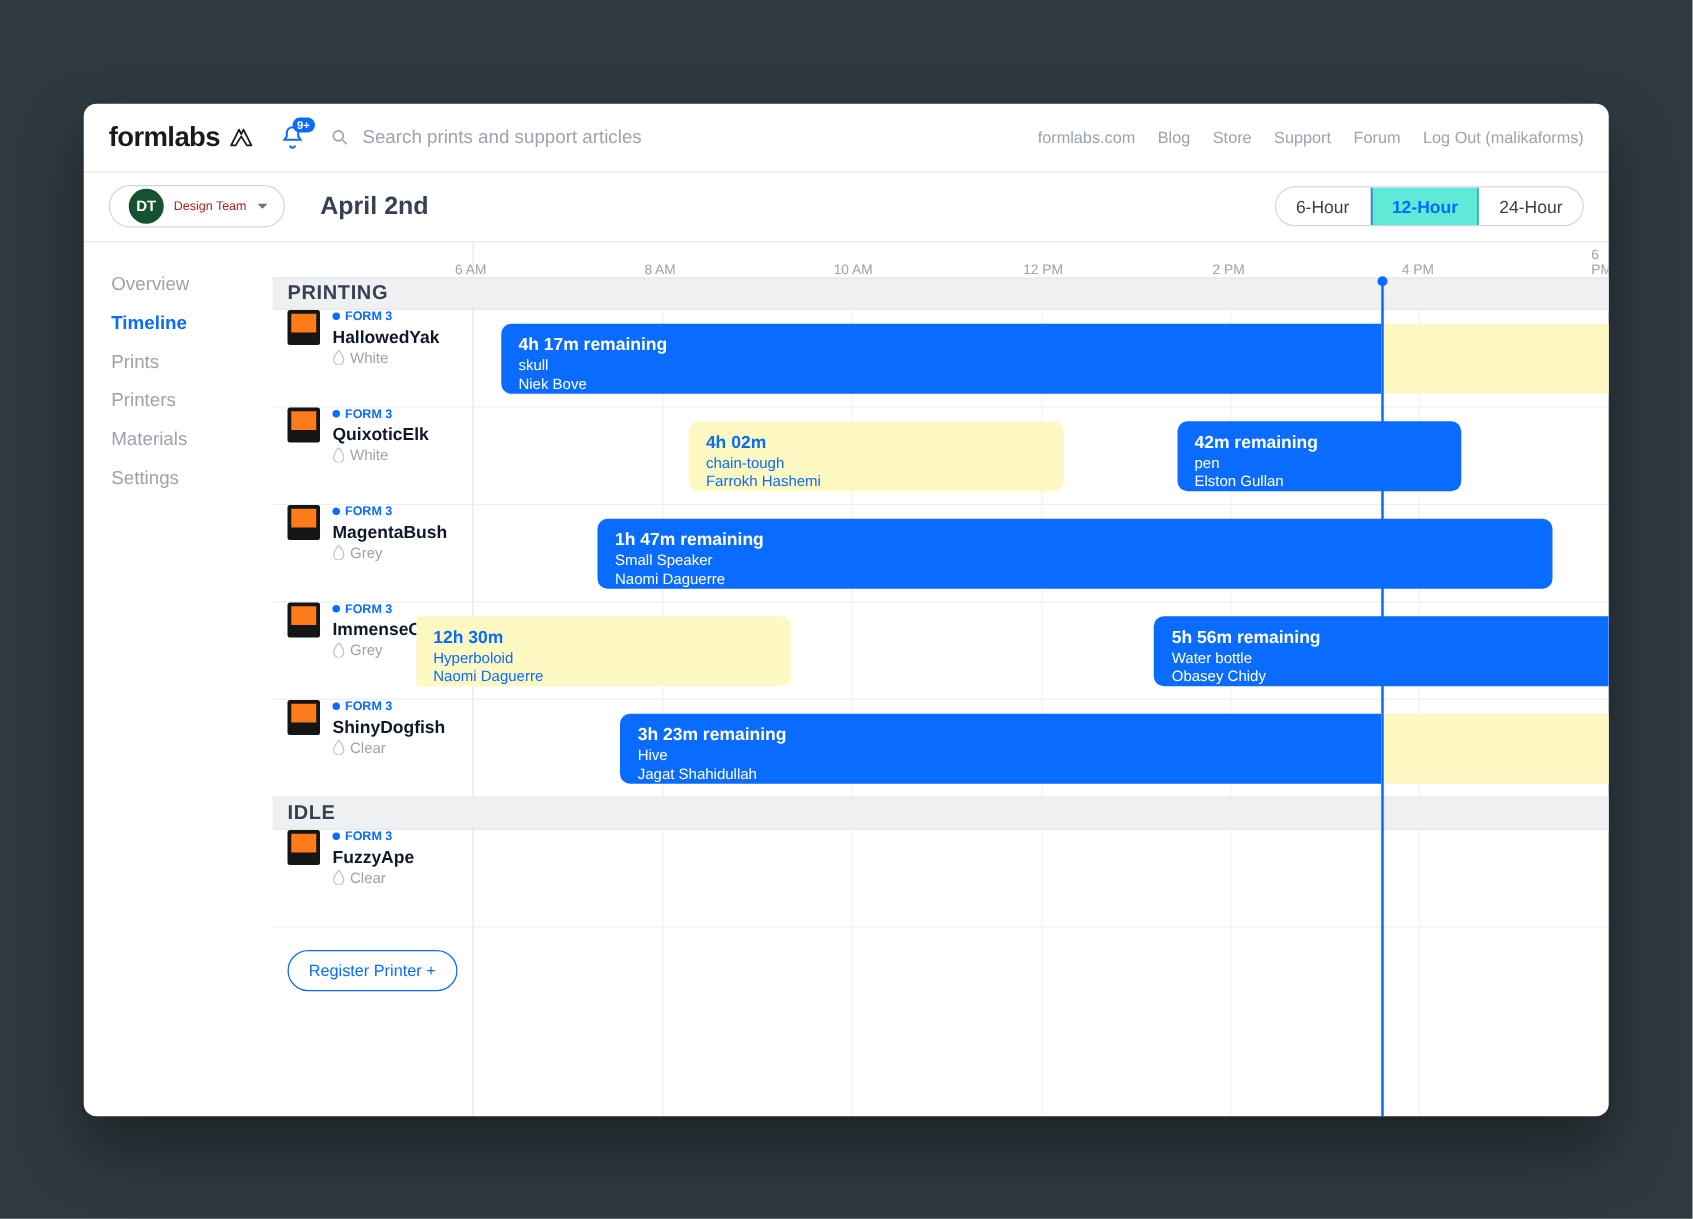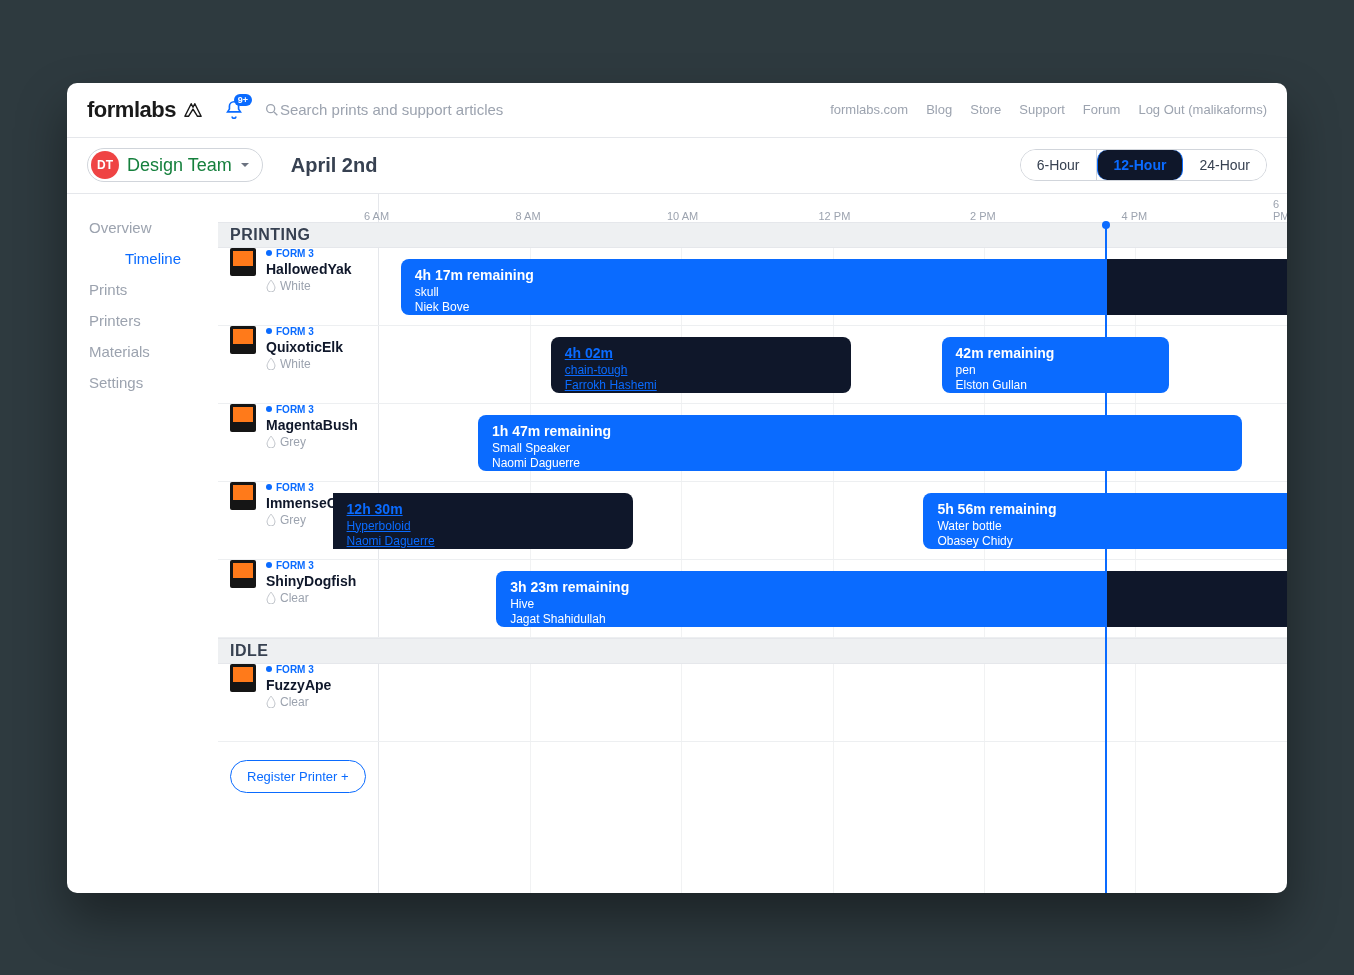--- a/index.html
+++ b/index.html
@@ -4,63 +4,63 @@
 <style>
 * { box-sizing: border-box; margin: 0; padding: 0; }
 body { font-family: -apple-system, BlinkMacSystemFont, "Segoe UI", Helvetica, Arial, sans-serif; background: #2e3a3f; display: flex; align-items: center; justify-content: center; min-height: 100vh; padding: 40px; }
 .app-window { width: 1220px; height: 810px; background: #fff; border-radius: 10px; box-shadow: 0 25px 50px rgba(0,0,0,0.4); overflow: hidden; display: flex; flex-direction: column; position: relative; }
 
 .topbar { height: 55px; border-bottom: 1px solid #e5e7eb; display: flex; align-items: center; padding: 0 20px; gap: 18px; }
 .logo { display: flex; align-items: center; gap: 6px; font-weight: 700; font-size: 22px; color: #1a1a1a; letter-spacing: -0.5px; }
 .logo-mark { width: 22px; height: 18px; display: inline-flex; }
 .notif { position: relative; width: 24px; height: 24px; display: flex; align-items: center; justify-content: center; color:#0a6bff; cursor:pointer; }
 .notif-badge { position: absolute; top: -4px; right: -6px; background:#0a6bff; color:#fff; border-radius: 8px; font-size: 9px; font-weight: 700; padding: 1px 4px; line-height: 1.2; }
-.search-wrap { display: flex; align-items: center; color:#9ca3af; flex:1 0 auto; }
+.search-wrap { display: flex; align-items: center; gap: 10px; color:#9ca3af; flex:1 0 auto; }
 .search-icon { width:16px; height:16px; color:#9ca3af; }
 .search-input { border:none; font-size:15px; color:#374151; outline:none; width: 280px; }
 .search-input::placeholder { color:#9ca3af; }
 .topbar-links { display:flex; gap:18px; font-size:13px; color:#9ca3af; margin-left:auto;align-items:flex-end; }
 .topbar-links span { cursor:pointer; }
 
 .subheader { height: 56px; border-bottom: 1px solid #e5e7eb; display:flex; align-items:center; padding: 0 20px; }
 .team-chip { border:1px solid #d1d5db; border-radius: 999px; height: 34px; display:flex; align-items:center; padding: 0 12px 0 3px; gap:8px; cursor:pointer; }
-.team-avatar { width:28px; height:28px; border-radius:50%; background:#ef4444; color:#fff; font-size:12px; font-weight:700; display:flex; align-items:center; justify-content:center; }
-.team-name { font-size:18px; color:#15803d; }
+.team-avatar { width:28px; height:28px; border-radius:50%; background:#14532d; color:#fff; font-size:12px; font-weight:700; display:flex; align-items:center; justify-content:center;margin-left:12px; }
+.team-name { font-size:10px; color:#b91c1c; }
 .caret-icon { width:10px; height:10px; color:#6b7280; }
 .date-title { font-size:20px; font-weight:700; color:#374151; margin-left:28px; }
 .hour-toggle { margin-left:auto; display:flex; border:1px solid #d1d5db; border-radius: 999px; overflow:hidden; }
 .hour-btn { padding:7px 16px; font-size:14px; color:#374151; border-right:1px solid #d1d5db; cursor:pointer; background:#fff; }
 .hour-btn:last-child { border-right:none; }
-.hour-btn.active { color:#0a6bff; font-weight:600; background:#0f172a; border-left:1px solid #0a6bff; border-right:1px solid #0a6bff;border-radius:10px;}
+.hour-btn.active { color:#0a6bff; font-weight:600; background:#5eead4; border-left:1px solid #0a6bff; border-right:1px solid #0a6bff;}
 
 .main { flex:1; display:flex; overflow:hidden; }
 .sidebar { width:150px; padding:18px 0 0 22px; }
 .sidebar-item { font-size:15px; color:#9ca3af; padding:7px 0; cursor:pointer; font-weight:500;}
-.sidebar-item.active { color:#0a6bff; font-weight:400;text-align:center; }
+.sidebar-item.active { color:#0a6bff; font-weight:700; }
 
 .content { flex:1; position:relative; overflow:hidden; border-left:1px solid transparent;}
 .grid-layer { position:absolute; top:0; left:0; right:0; bottom:0; }
 .tick-row { position:absolute; top:0; left:160px; right:0; height:28px; display:flex; align-items:flex-end; font-size:11px; color:#9ca3af; }
 .tick { position:absolute; transform:translateX(-14px); }
 .vline { position:absolute; top:28px; bottom:0; width:1px; background:#f1f2f3; }
 .printer-col-border { position:absolute; left:160px; top:0; bottom:0; width:1px; background:#e5e7eb; }
 .rows { position:absolute; top:28px; left:0; right:0; bottom:0; }
 .section-header { height:26px; background:#eef0f2; border-top:1px solid #e5e7eb; border-bottom:1px solid #e5e7eb; display:flex; align-items:center; padding-left:12px; font-size:16px; font-weight:700; letter-spacing:0.5px; color:#374151; }
 .printer-row { height:78px; border-bottom:1px solid #edeff1; position:relative; }
 .printer-cell { position:absolute; left:0; top:0; width:160px; height:100%; display:flex; align-items:flex-start; gap:10px; padding-left:12px; }
 .printer-icon { width:26px; height:28px; background:#151515; position:relative; border-radius:2px; }
 .printer-icon::before { content:""; position:absolute; left:3px; right:3px; top:3px; height:15px; background:#ff7a1a; }
 .printer-meta { display:flex; flex-direction:column; gap:2px; }
 .printer-model { font-size:10px; font-weight:700; color:#0a6bff; display:flex; align-items:center; gap:4px; }
 .status-dot { width:6px; height:6px; background:#0a6bff; border-radius:50%; }
 .printer-name { font-size:14px; font-weight:700; color:#0f172a; }
 .printer-material { font-size:12px; color:#9ca3af; display:flex; align-items:center; gap:4px;}
 .lane { position:absolute; left:160px; right:0; top:0; bottom:0; }
 .block { position:absolute; top:11px; height:56px; border-radius:8px 0 0 8px; color:#fff; padding:8px 14px; overflow:hidden; }
-.block.past { background:#0f172a; color:#0a6bff;text-decoration:underline; }
+.block.past { background:#fef9c3; color:#0a6bff; }
 .block.active { background:#0a6bff; }
 .block .b-title { font-weight:700; font-size:14px; margin-bottom:2px; }
 .block .b-line { font-size:12px; line-height:1.3; }
 .now-line { position:absolute; top:28px; bottom:0; width:2px; background:#0a6bff; z-index:5; }
 .now-line::before { content:""; position:absolute; top:-1px; left:-3px; width:8px; height:8px; background:#0a6bff; border-radius:50%; }
 .register-row { height:70px; display:flex; align-items:center; padding-left:12px; }
 .register-btn { border:1px solid #0a6bff; color:#0a6bff; background:#fff; border-radius:999px; padding:8px 16px; font-size:13px; cursor:pointer; }
 </style>
 </head>
 <body>

